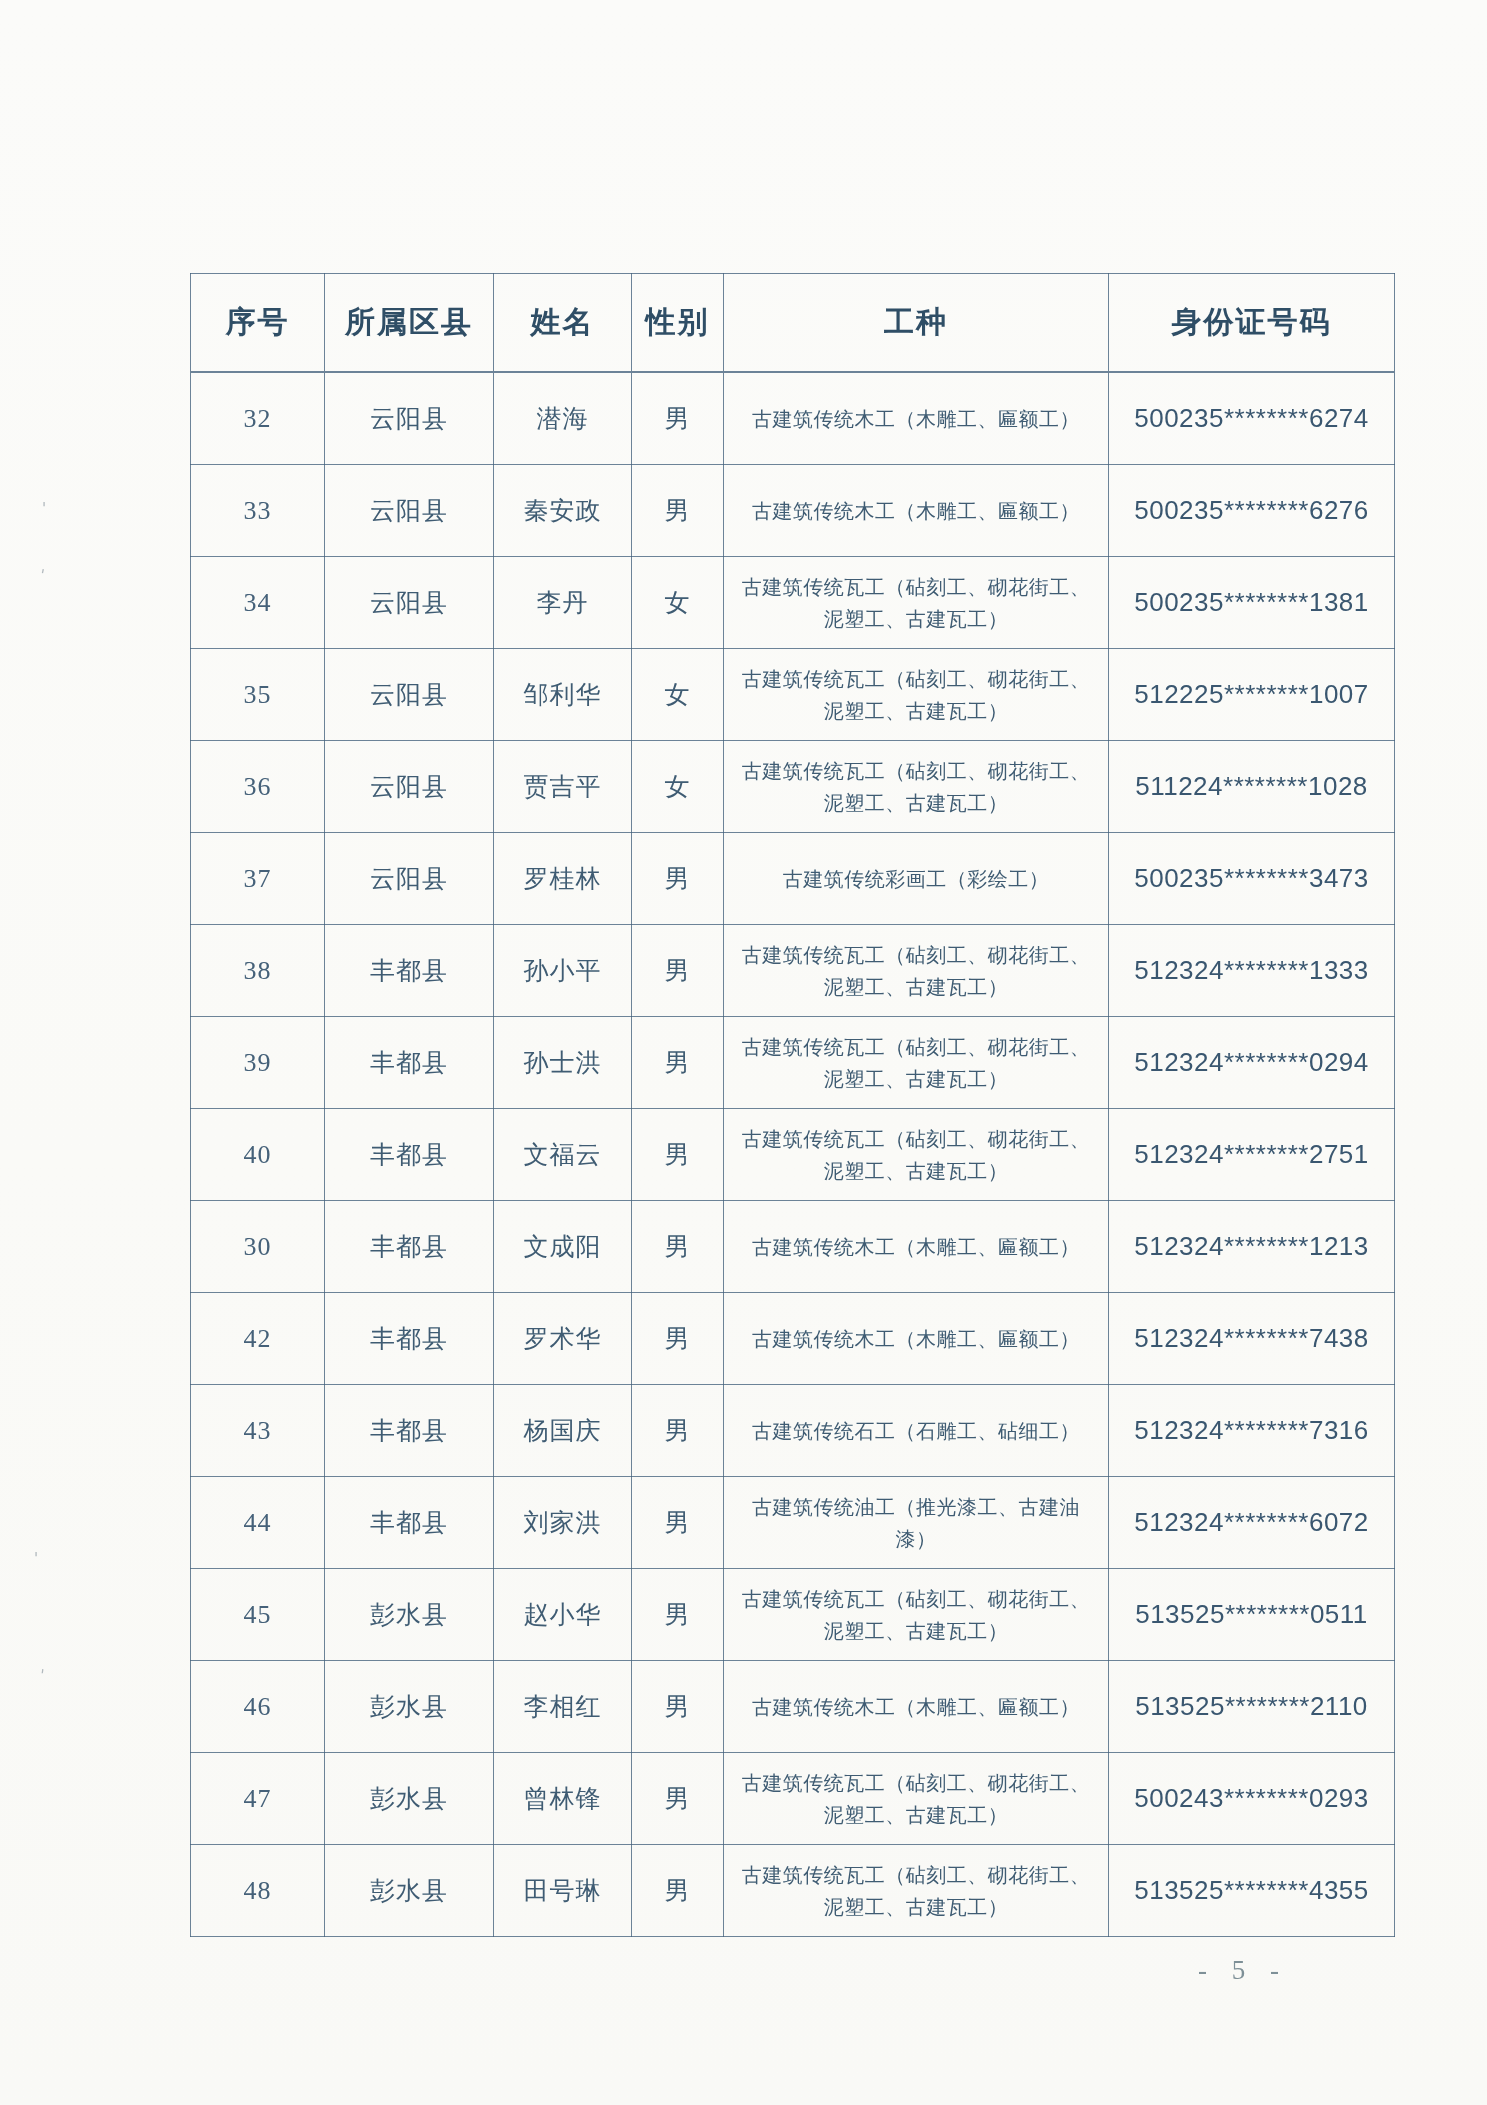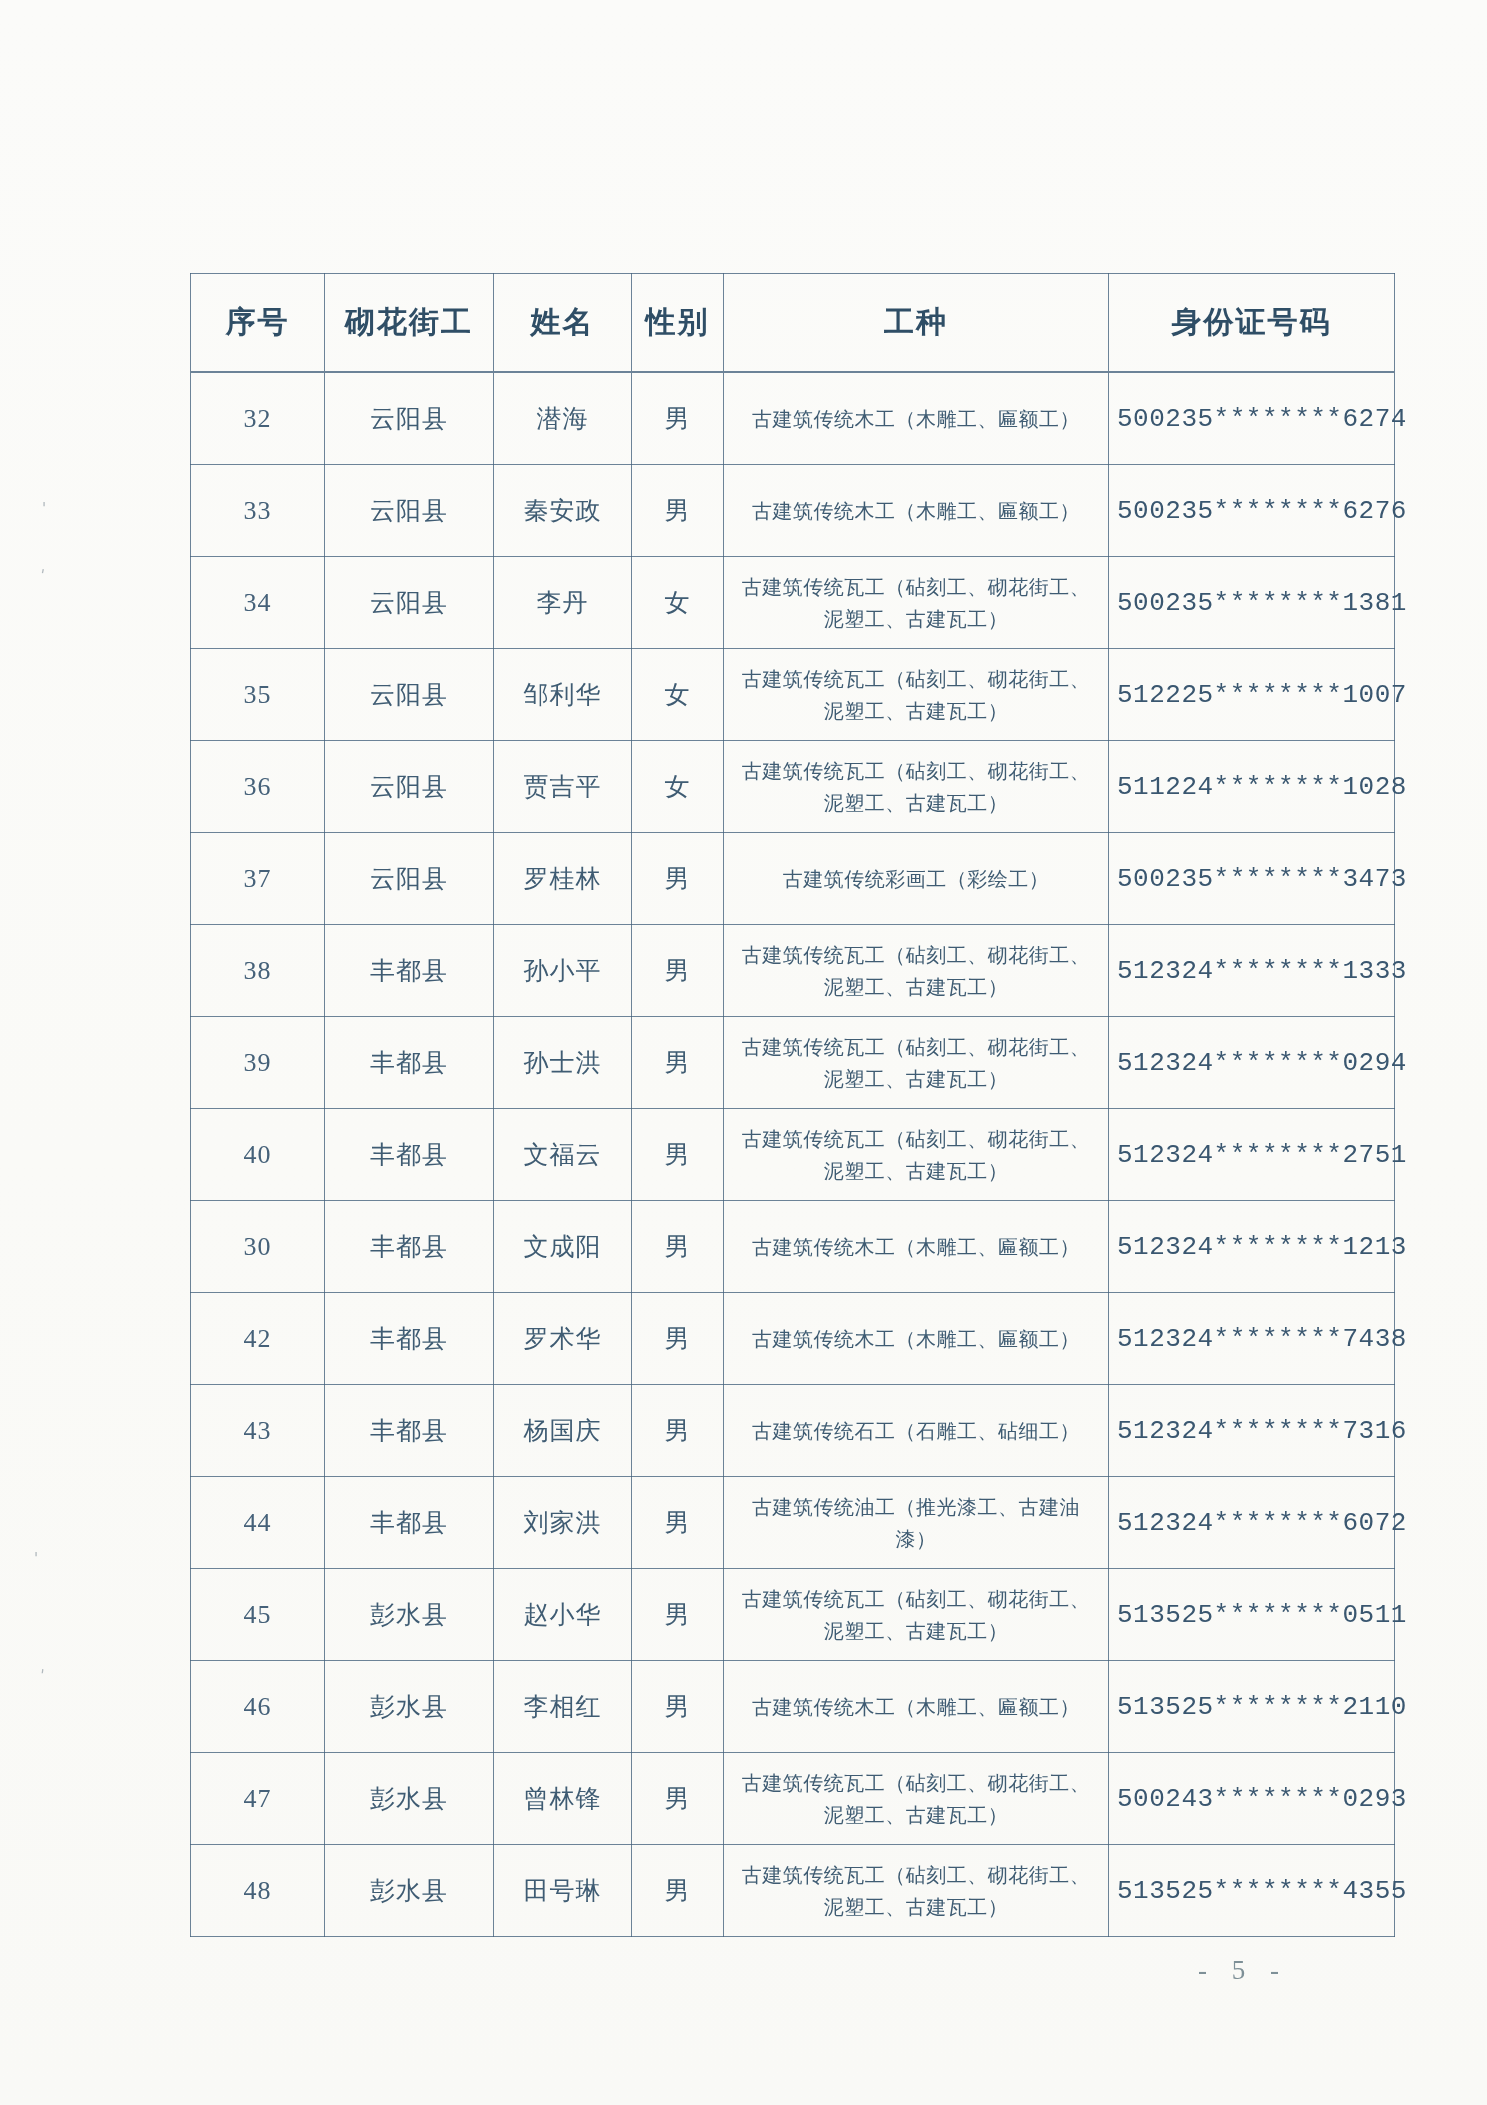--- a/index.html
+++ b/index.html
@@ -41,21 +41,21 @@
   td.cell-no{font-size:26px;letter-spacing:1px;color:#456179;}
   td.cell-district,td.cell-name,td.cell-gender{
     font-size:25px;letter-spacing:1px;color:#3f5c73;
   }
   td.cell-trade{
     font-size:20px;line-height:1.6;color:#3f5c73;
     padding:4px 10px;letter-spacing:0.5px;
   }
   td.cell-id{
     font-size:26px;color:#3a5770;letter-spacing:0.5px;
-    font-family:Liberation Mono, monospace;
+    font-family:Liberation Sans, sans-serif;
   }
   .page-number{
     position:absolute;left:1198px;top:1955px;
     font-size:27px;color:#7e9097;letter-spacing:9px;
     font-family:"Liberation Serif","DejaVu Serif",serif;
   }
   .artifact{
     position:absolute;color:#9fa9b0;font-size:15px;opacity:0.8;
     font-family:"DejaVu Sans",sans-serif;
   }
@@ -79,21 +79,21 @@
       <col class="c-no">
         <col class="c-district">
         <col class="c-name">
       <col class="c-gender">
         <col class="c-trade">
         <col class="c-id">
     </colgroup>
     <thead>
       <tr>
         <th>序号</th>
-        <th>砌花街工</th>
+        <th>所属区县</th>
         <th>姓名</th>
         <th>性别</th>
         <th>工种</th>
         <th>身份证号码</th>
       </tr>
     </thead>
     <tbody>
         <tr>
     <td class="cell-no">32</td>
     <td class="cell-district">云阳县</td>

